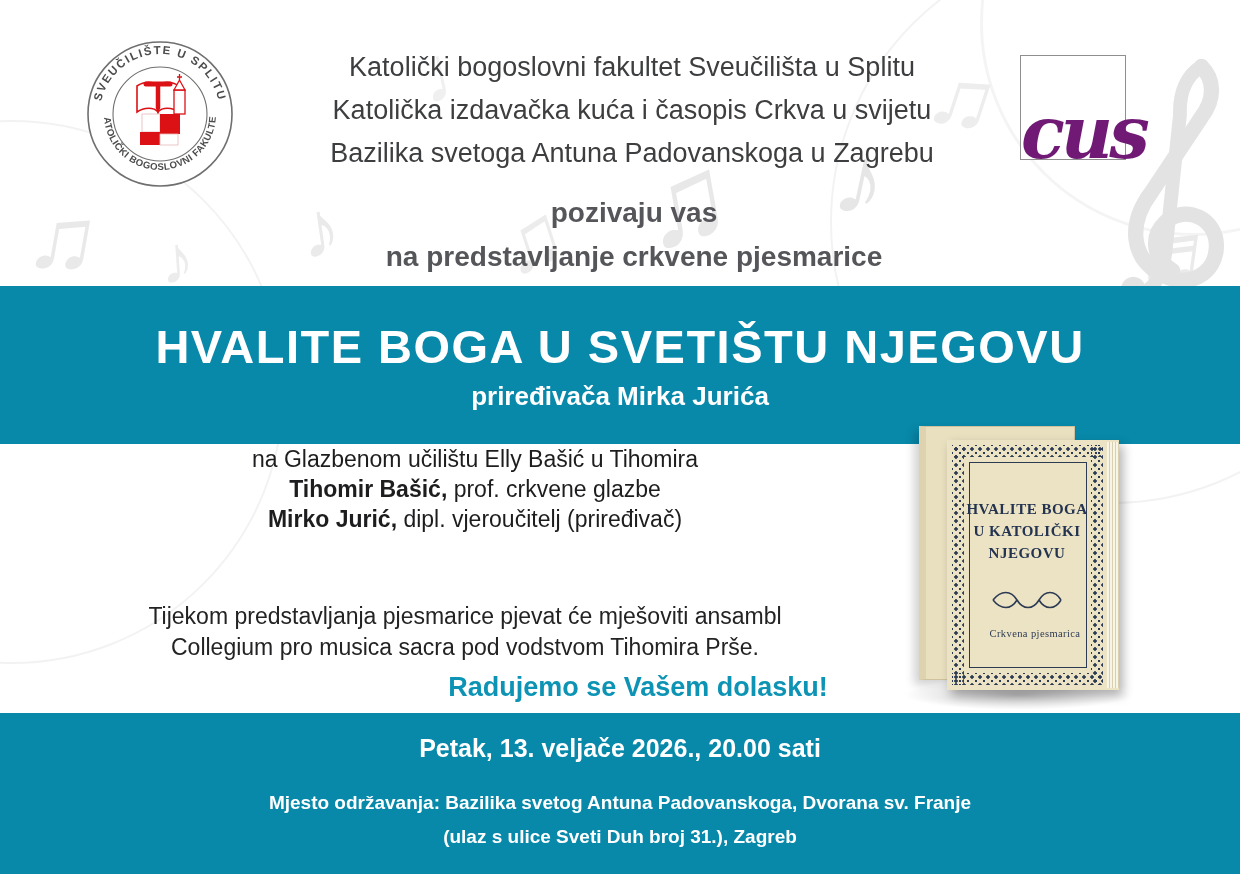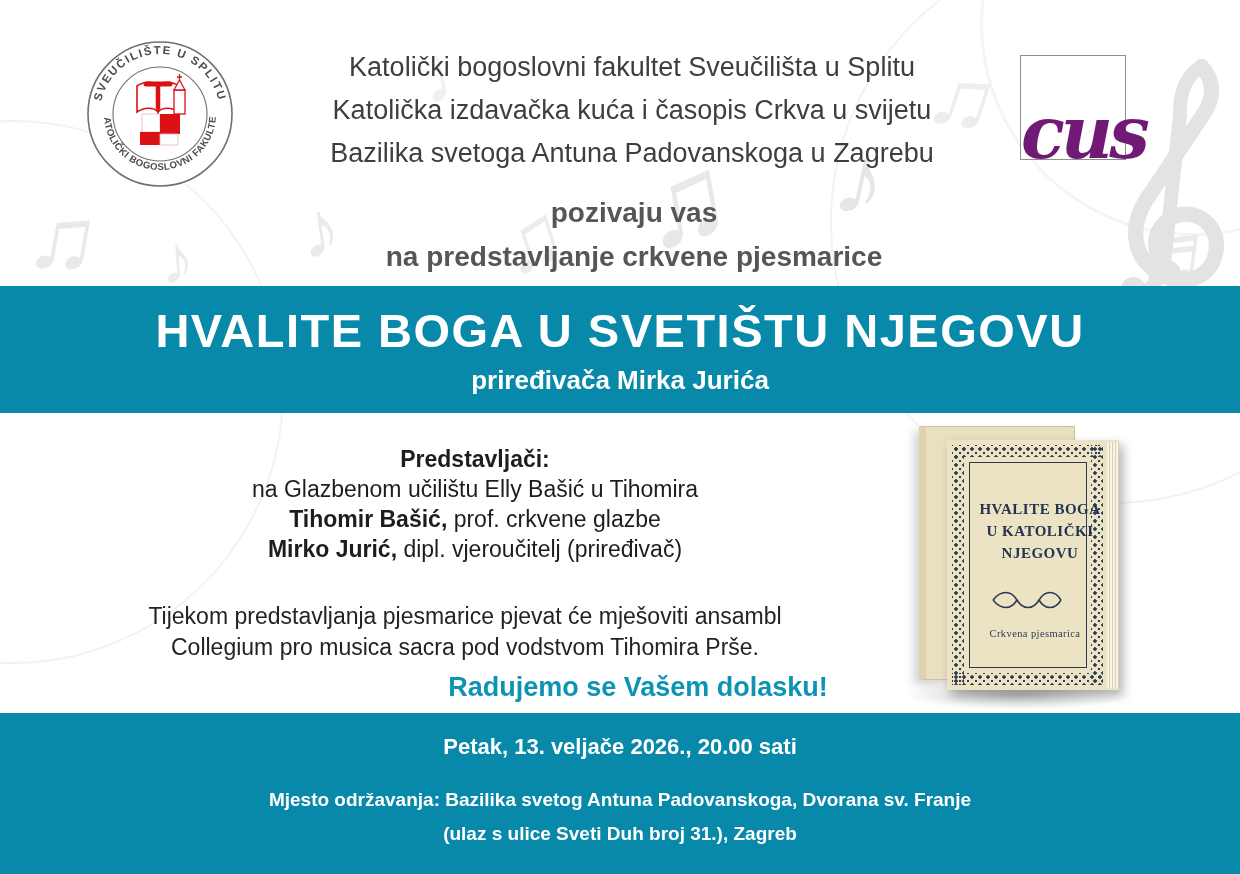--- a/index.html
+++ b/index.html
@@ -25,25 +25,25 @@
     font-style:italic;font-weight:bold;font-size:72px;color:#701a75;letter-spacing:-4px;}
 
   
   .organizers{position:absolute;left:12px;top:46px;width:1240px;text-align:center;
     color:#3d3e40;font-size:27px;line-height:43px;font-weight:400;}
   .invite{position:absolute;left:14px;top:191px;width:1240px;text-align:center;
     color:#55565a;font-size:28px;line-height:44px;font-weight:bold;}
 
   
   .band{position:absolute;left:0;width:1240px;background:#0889aa;z-index:1;}
-  .band1{top:286px;height:127px;display:flex;flex-direction:column;align-items:center;justify-content:center;}
+  .band1{top:286px;height:158px;display:flex;flex-direction:column;align-items:center;justify-content:center;}
   .band1-title{color:#fff;font-size:47px;font-weight:800;letter-spacing:1.5px;white-space:nowrap;}
   .band1-sub{color:#fff;font-size:26px;font-weight:bold;margin-top:7px;}
   .band2{top:713px;height:161px;color:#fff;text-align:center;}
-  .band2 .dt{margin-top:21px;font-size:22px;font-weight:bold;}
+  .band2 .dt{margin-top:21px;font-size:25px;font-weight:bold;}
   .band2 .loc{margin-top:23px;font-size:19px;font-weight:bold;line-height:34px;}
 
   
   .presenters{position:absolute;left:0;top:444px;width:950px;text-align:center;
     color:#1d1d1f;font-size:23px;line-height:30px;}
   .presenters .head{font-weight:bold;}
   .presenters b{font-weight:bold;}
   .ensemble{position:absolute;left:-10px;top:601px;width:950px;text-align:center;
     color:#232325;font-size:23px;line-height:31px;}
   .closing{position:absolute;left:18px;top:672px;width:1240px;text-align:center;
@@ -63,21 +63,21 @@
   .orn{position:absolute;
     background-image:radial-gradient(circle,#2c3a52 1.5px,rgba(0,0,0,0) 1.9px),
                      radial-gradient(circle,#2c3a52 1.1px,rgba(0,0,0,0) 1.5px);
     background-size:8px 8px,8px 8px;background-position:0 0,4px 4px;}
   .orn.t{left:5px;right:16px;top:5px;height:12px;}
   .orn.b{left:5px;right:16px;bottom:5px;height:12px;}
   .orn.l{left:5px;top:5px;bottom:5px;width:12px;}
   .orn.r{right:16px;top:5px;bottom:5px;width:12px;}
   .inner-rule{position:absolute;left:22px;top:22px;right:32px;bottom:22px;
     border:1.5px solid #2c3a52;}
-  .book-title{position:absolute;left:13px;top:58px;width:160px;text-align:center;
+  .book-title{position:absolute;left:0;top:58px;width:160px;text-align:center;
     font-family:"Liberation Serif",serif;font-weight:bold;color:#243450;
     font-size:15px;line-height:22px;letter-spacing:0.5px;}
   .book-flourish{position:absolute;left:40px;top:148px;}
   .book-sub{position:absolute;left:0;top:188px;width:176px;text-align:center;
     font-family:"Liberation Serif",serif;color:#2c3a52;font-size:10.5px;letter-spacing:0.4px;}
 </style>
 </head>
 <body>
 
 <div class="canvas">
@@ -163,21 +163,20 @@
       <div>Katolička izdavačka kuća i časopis Crkva u svijetu</div>
       <div>Bazilika svetoga Antuna Padovanskoga u Zagrebu</div>
     </div>
 
     <div class="invite">
       <div>pozivaju vas</div>
       <div>na predstavljanje crkvene pjesmarice</div>
     </div>
 
     <div class="presenters">
-      <div class="head">Predstavljači:</div>
       <div><b></b><span>na Glazbenom učilištu Elly Bašić u Tihomira</span></div>
       <div><b>Tihomir Bašić,</b><span> prof. crkvene glazbe</span></div>
       <div><b>Mirko Jurić,</b><span> dipl. vjeroučitelj (priređivač)</span></div>
     </div>
 
     <div class="ensemble">
       <div>Tijekom predstavljanja pjesmarice pjevat će mješoviti ansambl</div>
       <div>Collegium pro musica sacra pod vodstvom Tihomira Prše.</div>
     </div>
 

